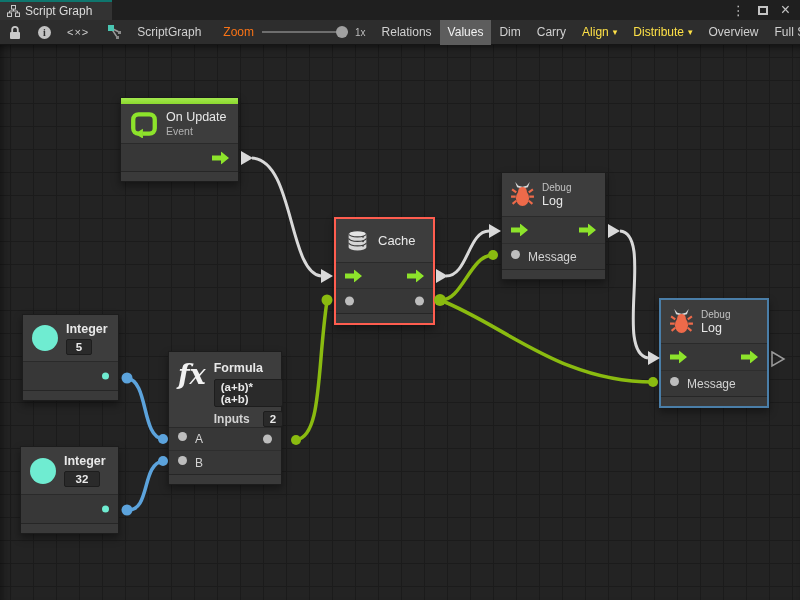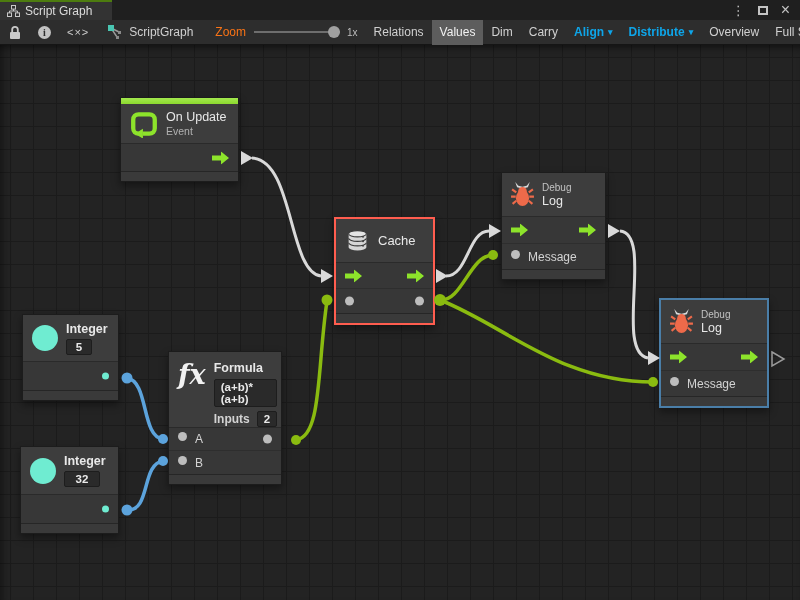--- a/index.html
+++ b/index.html
@@ -5,41 +5,41 @@
   * { margin:0; padding:0; box-sizing:border-box; }
   html,body { background:#111; }
   .app {
     position:relative; width:800px; height:600px; overflow:hidden;
     font-family:"Liberation Sans", sans-serif; color:#d4d4d4;
     background:#232323;
   }
   
   .titlebar { position:absolute; left:0; top:0; width:800px; height:20px;
     background:#1f1f1f; display:flex; align-items:stretch; }
-  .tab { width:112px; background:#333333; border-top:2px solid #4d7c0f;
+  .tab { width:112px; background:#333333; border-top:2px solid #0f766e;
     display:flex; align-items:center; gap:5px; padding:0 7px; font-size:12px; color:#dcdcdc; }
   .tab-rest { flex:1; background:#1f1f1f; }
   .win-controls { display:flex; align-items:center; gap:13px; padding-right:10px; color:#c4c4c4; }
   .win-controls .glyph { font-size:13px; line-height:1; cursor:default; }
   .maxbox { width:10px; height:9px; border:2px solid #c4c4c4; display:inline-block; }
 
   
   .toolbar { position:absolute; left:0; top:20px; width:800px; height:25px;
     background:#2d2d2d; border-bottom:1px solid #151515;
     display:flex; align-items:center; font-size:12px; color:#d0d0d0; }
   .tbtn { height:25px; display:flex; align-items:center; padding:0 8px; white-space:nowrap; }
   .tbtn.active { background:#5d5d5d; color:#f2f2f2; }
-  .tbtn.disabled { color:#0ea5e9;font-weight:bold; }
+  .tbtn.disabled { color:#fde047; }
   .tdiv { width:1px; height:25px; background:#222; }
   .icon-btn { width:36px; justify-content:center; }
   .cx-btn { width:56px; justify-content:center; color:#cfcfcf; letter-spacing:1px; font-size:11px; }
   .info-circle { width:13px; height:13px; border-radius:50%; background:#c2c2c2; color:#2c2c2c;
     font-size:10px; font-weight:bold; display:flex; align-items:center; justify-content:center;
     font-family:"Liberation Serif", serif; }
-  .graph-id { display:flex; align-items:center; gap:6px; padding:0 10px; }
+  .graph-id { display:flex; align-items:center; gap:14px; padding:0 10px; }
   .zoom-wrap { display:flex; align-items:center; margin-left:12px; }
   .zoom-label { margin-right:8px; color:#f97316; }
   .slider { position:relative; width:86px; height:2px; background:#6e6e6e; }
   .shandle { position:absolute; right:0; top:-5px; width:12px; height:12px; border-radius:50%; background:#a0a0a0; }
   .zoom-val { margin-left:7px; font-size:10px; color:#bdbdbd; }
   .dd-arrow { font-size:9px; margin-left:4px; }
 
   
   .canvas { position:absolute; left:0; top:45px; width:800px; height:555px;
     background-color:#232323;
@@ -69,21 +69,21 @@
   .p-right { position:absolute; right:9px; top:50%; transform:translateY(-50%); display:flex; align-items:center; }
   .port-dot { width:9px; height:9px; border-radius:50%; background:#bdbdbd; }
   .mini-dot { width:7px; height:7px; border-radius:50%; background:#6FECD1; }
   .plabel { color:#d3d3d3; }
   .vbox { background:#2a2a2a; border:1px solid #1d1d1d; border-radius:2px;
     color:#eaeaea; font-size:11.5px; padding:1px 6px; display:inline-block; }
   .event-strip { height:6px; background:linear-gradient(#a2e84e,#8CD92E); }
   .teal-circle { width:26px; height:26px; border-radius:50%; background:#6FECD1; }
   .fx { font-family:"DejaVu Serif", serif; font-style:italic; font-weight:bold;
     font-size:27px; color:#f2f2f2; line-height:1; }
-  .inputs-row { display:flex; align-items:center; gap:7px; margin-top:4px; }
+  .inputs-row { display:flex; align-items:center; gap:13px; margin-top:4px; }
   .hdr-col { display:flex; flex-direction:column; gap:3px;font-weight:bold; }
 </style>
 </head>
 <body>
 
 <div class="app">
 
   <div class="titlebar">
     <div class="tab">
       <svg width="13" height="12" viewBox="0 0 13 12">

